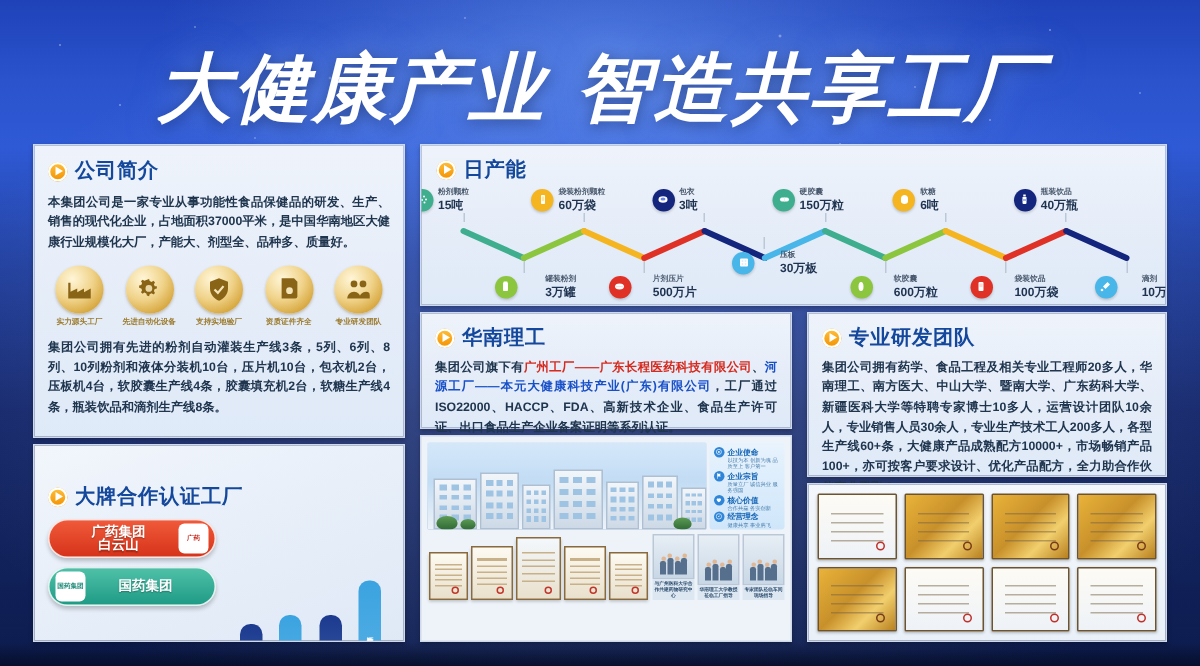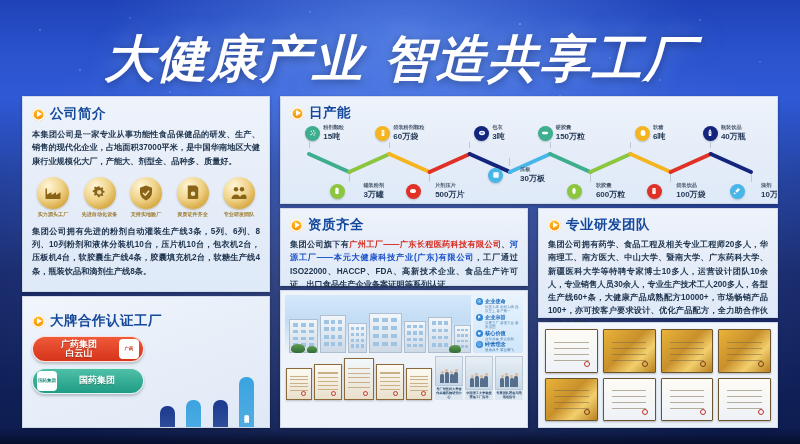--- a/index.html
+++ b/index.html
@@ -65,21 +65,21 @@
   #cardIntro{ left:22px; top:96px; width:248px; height:196px; padding:8px 9px; }
   .goldrow{ display:flex; justify-content:space-between; margin:9px 0 7px; }
   .gold{ width:42px; text-align:center; }
   .gold .circ{ width:32px; height:32px; border-radius:50%; margin:0 auto;
     background:radial-gradient(circle at 35% 28%,#fff6d8,#f0d38a 45%,#d9ab45 75%,#b88a2c);
     box-shadow:0 1px 2px rgba(120,80,10,.35); display:flex; align-items:center; justify-content:center; }
   .gold .circ svg{ width:18px; height:18px; fill:#8a6416; }
   .gold .lb{ font-size:5.1px; color:#9d7c2e; font-weight:bold; margin-top:2px; white-space:nowrap; }
 
   
-  #cardBrand{ left:22px; top:296px; width:248px; height:132px; padding:15px 9px;
+  #cardBrand{ left:22px; top:296px; width:248px; height:132px; padding:25px 9px;
     background:linear-gradient(160deg,#f2f6fc 0%,#e8eff9 45%,#dfe9f6 100%); overflow:hidden; }
   .brandwrap{ display:flex; margin-top:6px; }
   .pills{ width:112px; }
   .pill{ height:26px; border-radius:13px; display:flex; align-items:center;
     position:relative; margin-bottom:6px; box-shadow:0 2px 3px rgba(0,0,0,.22);
     border:1.5px solid rgba(255,255,255,.85); }
   .pill .logo{ width:20px; height:20px; border-radius:4px; background:#fff; flex:none;
     display:flex; align-items:center; justify-content:center; font-size:4.4px; font-weight:bold;
     overflow:hidden; line-height:1.05; text-align:center; }
   .pill .nm{ font-size:9px; font-weight:bold; color:#fff; flex:1; text-align:center;
@@ -107,21 +107,21 @@
   
   #cardCap{ left:280px; top:96px; width:498px; height:108px; padding:7px 10px; overflow:hidden; }
   .zig{ position:relative; height:74px; margin-top:2px; }
   .node{ position:absolute; width:70px; margin-left:-35px; text-align:center; }
   .node .dot{ width:15px; height:15px; border-radius:50%; margin:0 auto;
     display:flex; align-items:center; justify-content:center; box-shadow:0 1px 2px rgba(0,0,0,.2); }
   .node .dot svg{ width:8px; height:8px; fill:#fff; }
   .node .lbl{ font-size:5.2px; color:#4a5a6e; font-weight:bold; white-space:nowrap; }
   .node .val{ font-size:8px; color:#1f3350; font-weight:bold; white-space:nowrap; }
   .node .stem{ width:1px; background:#bcc8d6; margin:0 auto; }
-  .node.up{ display:flex; flex-direction:column; align-items:flex-end; }
+  .node.up{ display:flex; flex-direction:column; align-items:flex-start; }
   .nrow{ display:flex; align-items:center; gap:3px; }
 
   
   #cardQual{ left:280px; top:208px; width:248px; height:78px; padding:7px 9px; }
   .hl-red{ color:#d62a1e; }
   .hl-blue{ color:#1850c8; }
 
   
   #cardRd{ left:538px; top:208px; width:240px; height:110px; padding:7px 9px; }
 
@@ -495,21 +495,21 @@
               <div class="val">10万瓶</div>
             </div>
           </div>
         </div>
       </div>
   </div>
 
   <div class="card tintblue" id="cardQual">
     <div class="sechead">
       <span class="arrow-ico"></span>
-      <span class="t">资质齐全</span>
+      <span class="t">华南理工</span>
     </div>
     <div class="body-txt" style="margin-top:4px;">
       <span>集团公司旗下有</span><span class="hl-red">广州工厂——广东长程医药科技有限公司</span><span>、</span><span class="hl-blue">河源工厂——本元大健康科技产业(广东)有限公司</span><span>，工厂通过ISO22000、HACCP、FDA、高新技术企业、食品生产许可证、出口食品生产企业备案证明等系列认证。</span>
     </div>
   </div>
 
   <div class="card tintblue" id="cardRd">
     <div class="sechead">
       <span class="arrow-ico"></span>
       <span class="t">专业研发团队</span>

